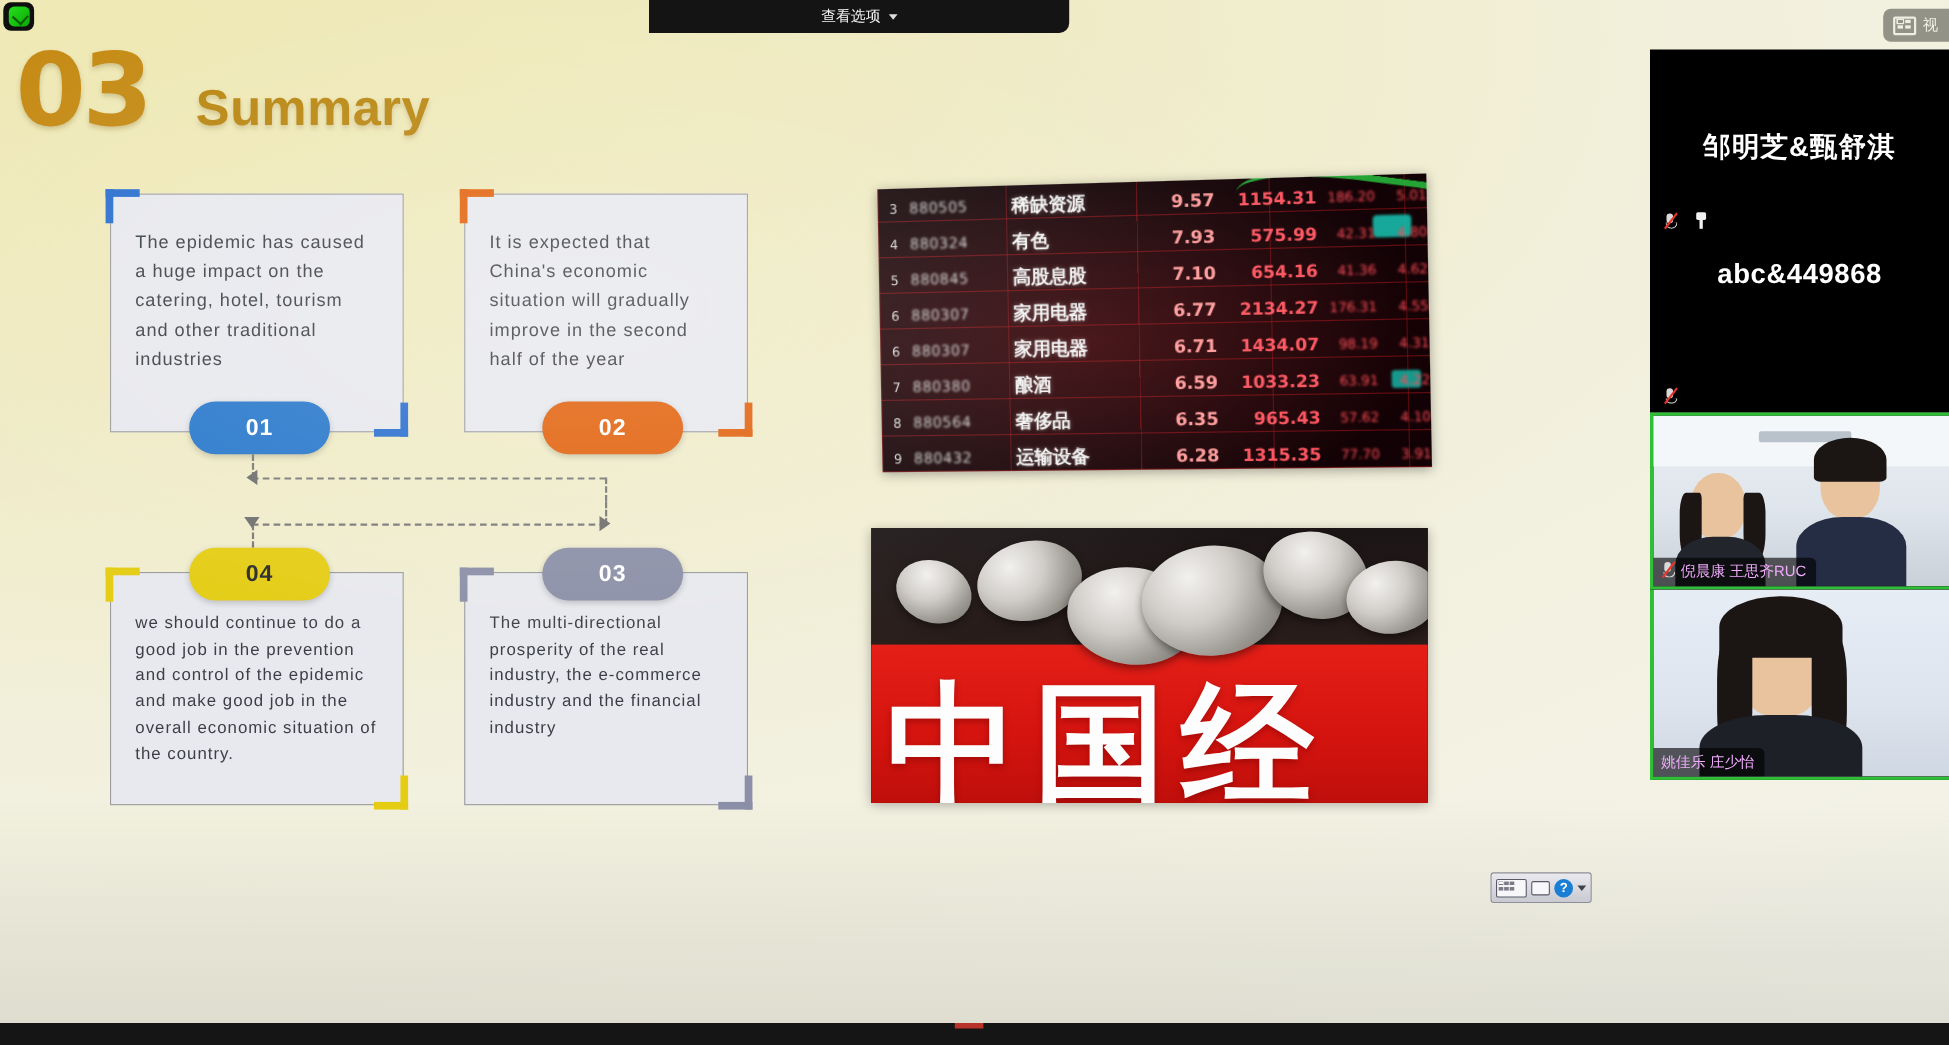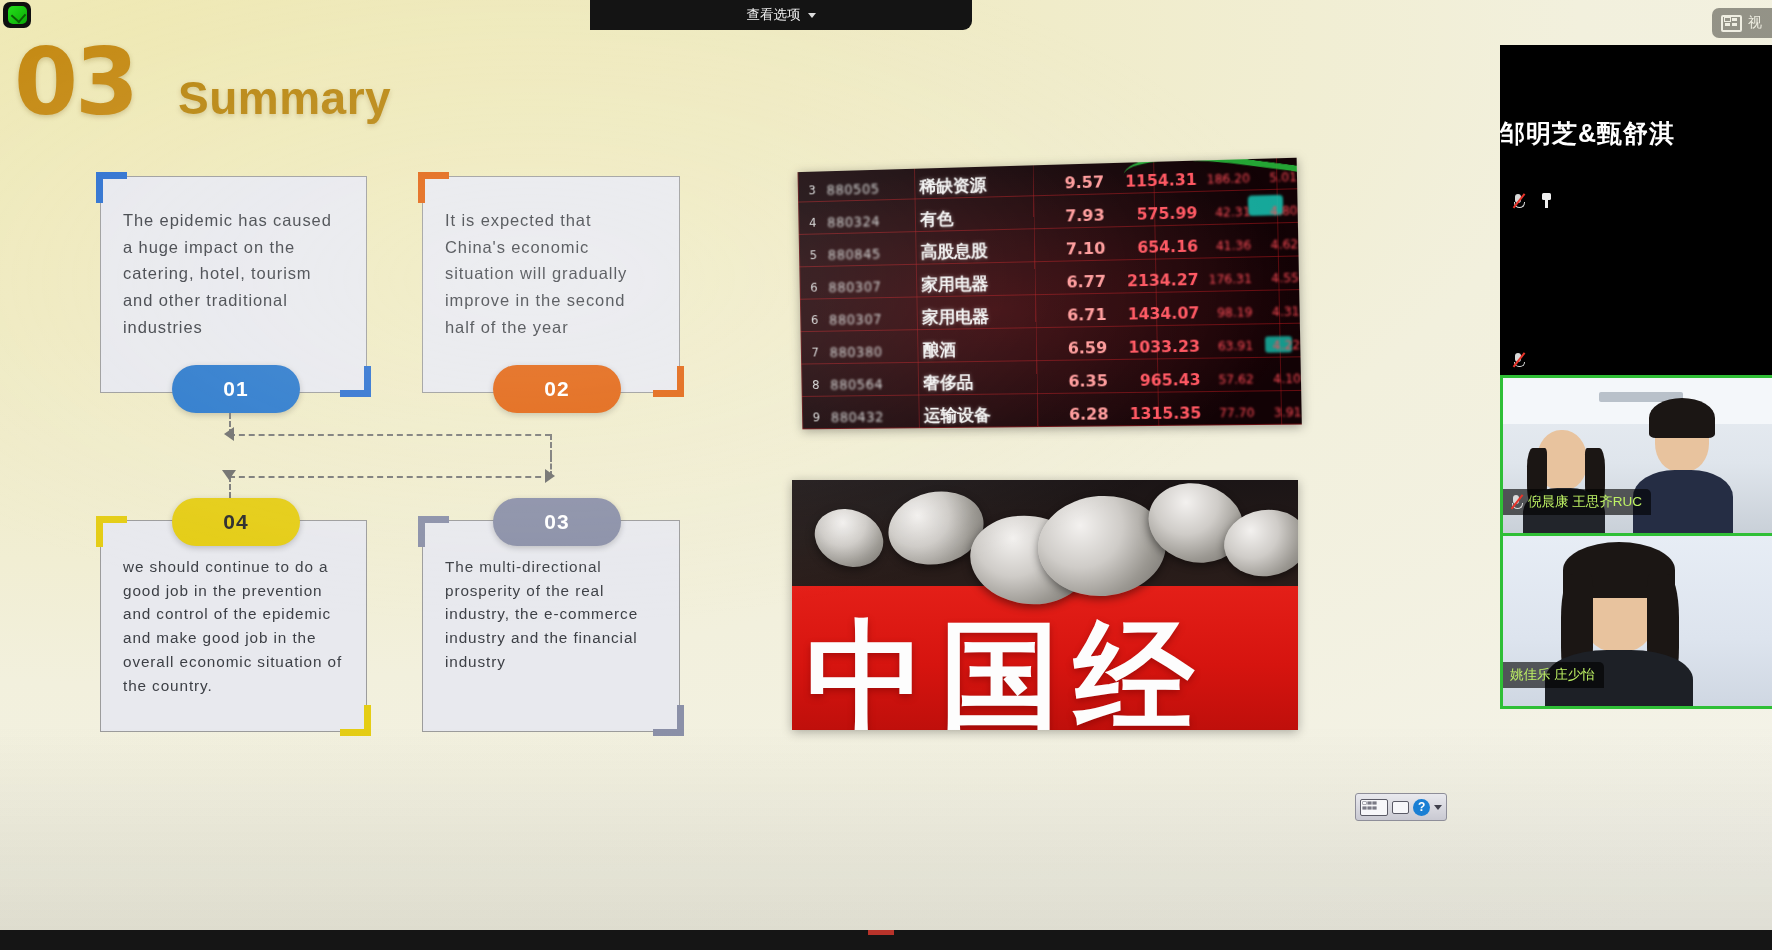--- a/index.html
+++ b/index.html
@@ -126,38 +126,38 @@
   .coin{position:absolute;border-radius:50%;
         background:radial-gradient(circle at 34% 28%, #f3f1ef 0%, #cfccc8 38%, #9b9892 68%, #6e6b67 100%);
         box-shadow:0 3px 8px rgba(0,0,0,.45);}
   #china .hanzi{position:absolute;left:14px;bottom:-30px;
         font-family:"DejaVu Sans",sans-serif;font-size:120px;font-weight:bold;color:#fdfdfd;
         letter-spacing:14px;white-space:nowrap;text-shadow:0 3px 7px rgba(110,0,0,.45);}
 
   
   #pstrip{position:absolute;right:0;top:45px;width:272px;z-index:30;}
   .ptile{position:relative;width:272px;overflow:hidden;background:#000;}
-  .ptile .nmbar{position:absolute;left:0;bottom:18px;display:flex;align-items:center;gap:5px;
-        padding:4px 9px 4px 7px;background:rgba(0,0,0,.62);color:#bef264;font-size:13.5px;
+  .ptile .nmbar{position:absolute;left:0;bottom:0;display:flex;gap:5px;
+        padding:4px 9px 4px 7px;background:rgba(0,0,0,.62);color:#f0abfc;font-size:13.5px;
         border-top-right-radius:5px;max-width:100%;}
   .micmute{width:13px;height:15px;position:relative;flex:0 0 13px;}
   .micmute .b{position:absolute;left:3.2px;top:0;width:6.2px;height:9px;border-radius:3.2px;
         background:#d9d9d9;}
   .micmute .s{position:absolute;left:2px;top:8.5px;width:9px;height:4.5px;
         border:1.6px solid #d9d9d9;border-top:none;border-radius:0 0 6px 6px;}
   .micmute .slash{position:absolute;left:-1px;top:-1px;width:17px;height:17px;}
   .micmute .slash:before{content:"";position:absolute;left:7px;top:-1px;width:2.4px;height:18px;
         background:#e8352b;transform:rotate(38deg);}
   .pinicon{width:15px;height:16px;position:relative;flex:0 0 15px;}
   .pinicon:before{content:"";position:absolute;left:3px;top:0;width:9px;height:7px;background:#f0f0f0;
         border-radius:1.5px;}
   .pinicon:after{content:"";position:absolute;left:6.3px;top:6px;width:2.4px;height:9px;background:#f0f0f0;}
 
   
-  #tile-a{height:330px;background:#000;display:flex;flex-direction:row;}
+  #tile-a{height:330px;background:#000;display:flex;flex-direction:column;}
   #tile-a .big{color:#fff;font-size:25px;font-weight:bold;text-align:center;margin-top:72px;
         letter-spacing:1px;}
   #tile-a .big2{color:#fff;font-size:25px;font-weight:bold;text-align:center;margin-top:85px;
         letter-spacing:.5px;}
   #tile-a .ctrl{position:absolute;left:12px;top:148px;display:flex;align-items:center;gap:14px;}
   #tile-a .ctrl2{position:absolute;left:12px;top:308px;}
 
   
   #tile-b{height:155px;border:3px solid #2fbf36;}
   #tile-b .room{position:absolute;inset:0;background:linear-gradient(180deg,#e9eef3 0%,#dfe5ec 55%,#c9d0d8 100%);}
@@ -363,20 +363,21 @@
     <div class="ptile" id="tile-a">
       <div class="big">邹明芝&amp;甄舒淇</div>
       <div class="ctrl">
         <span class="micmute">
           <span class="b"></span>
             <span class="s"></span>
             <span class="slash"></span>
         </span>
         <span class="pinicon"></span>
       </div>
+      <div class="big2">abc&amp;449868</div>
       <div class="ctrl2">
         <span class="micmute">
           <span class="b"></span><span class="s"></span><span class="slash"></span>
         </span>
       </div>
     </div>
 
     <div class="ptile" id="tile-b">
       <div class="room"></div>
       <div class="wall"></div>

